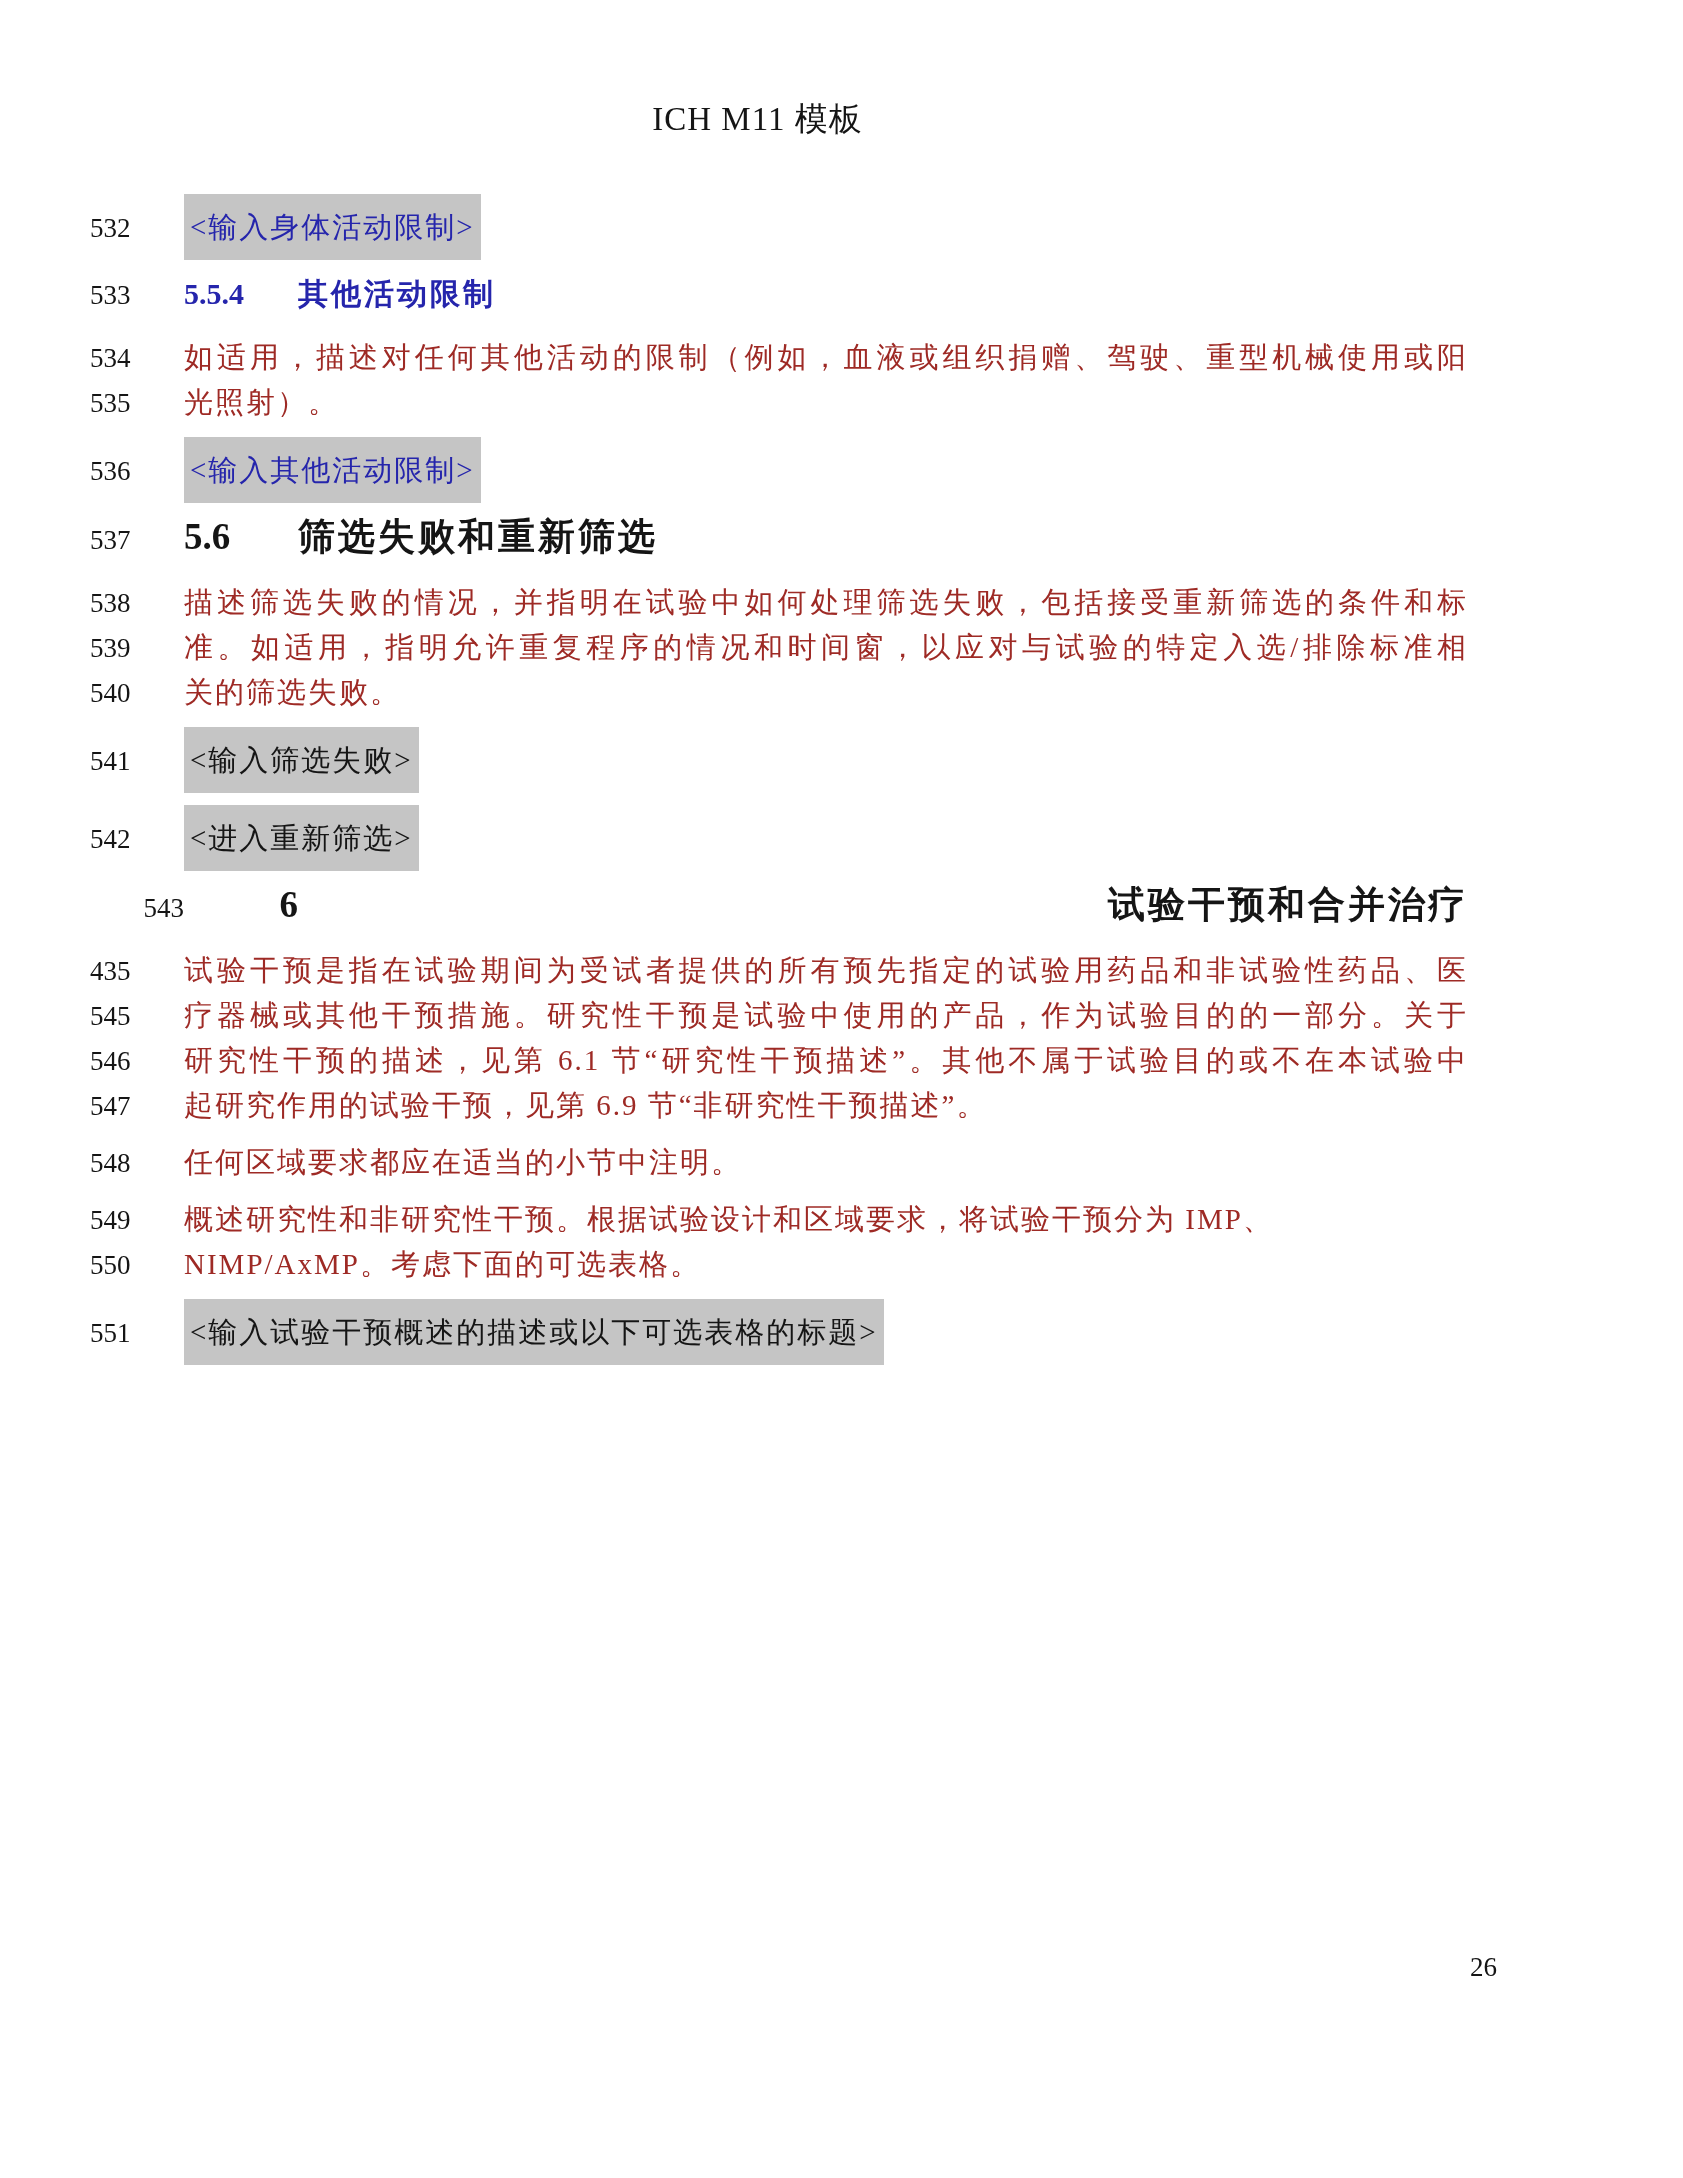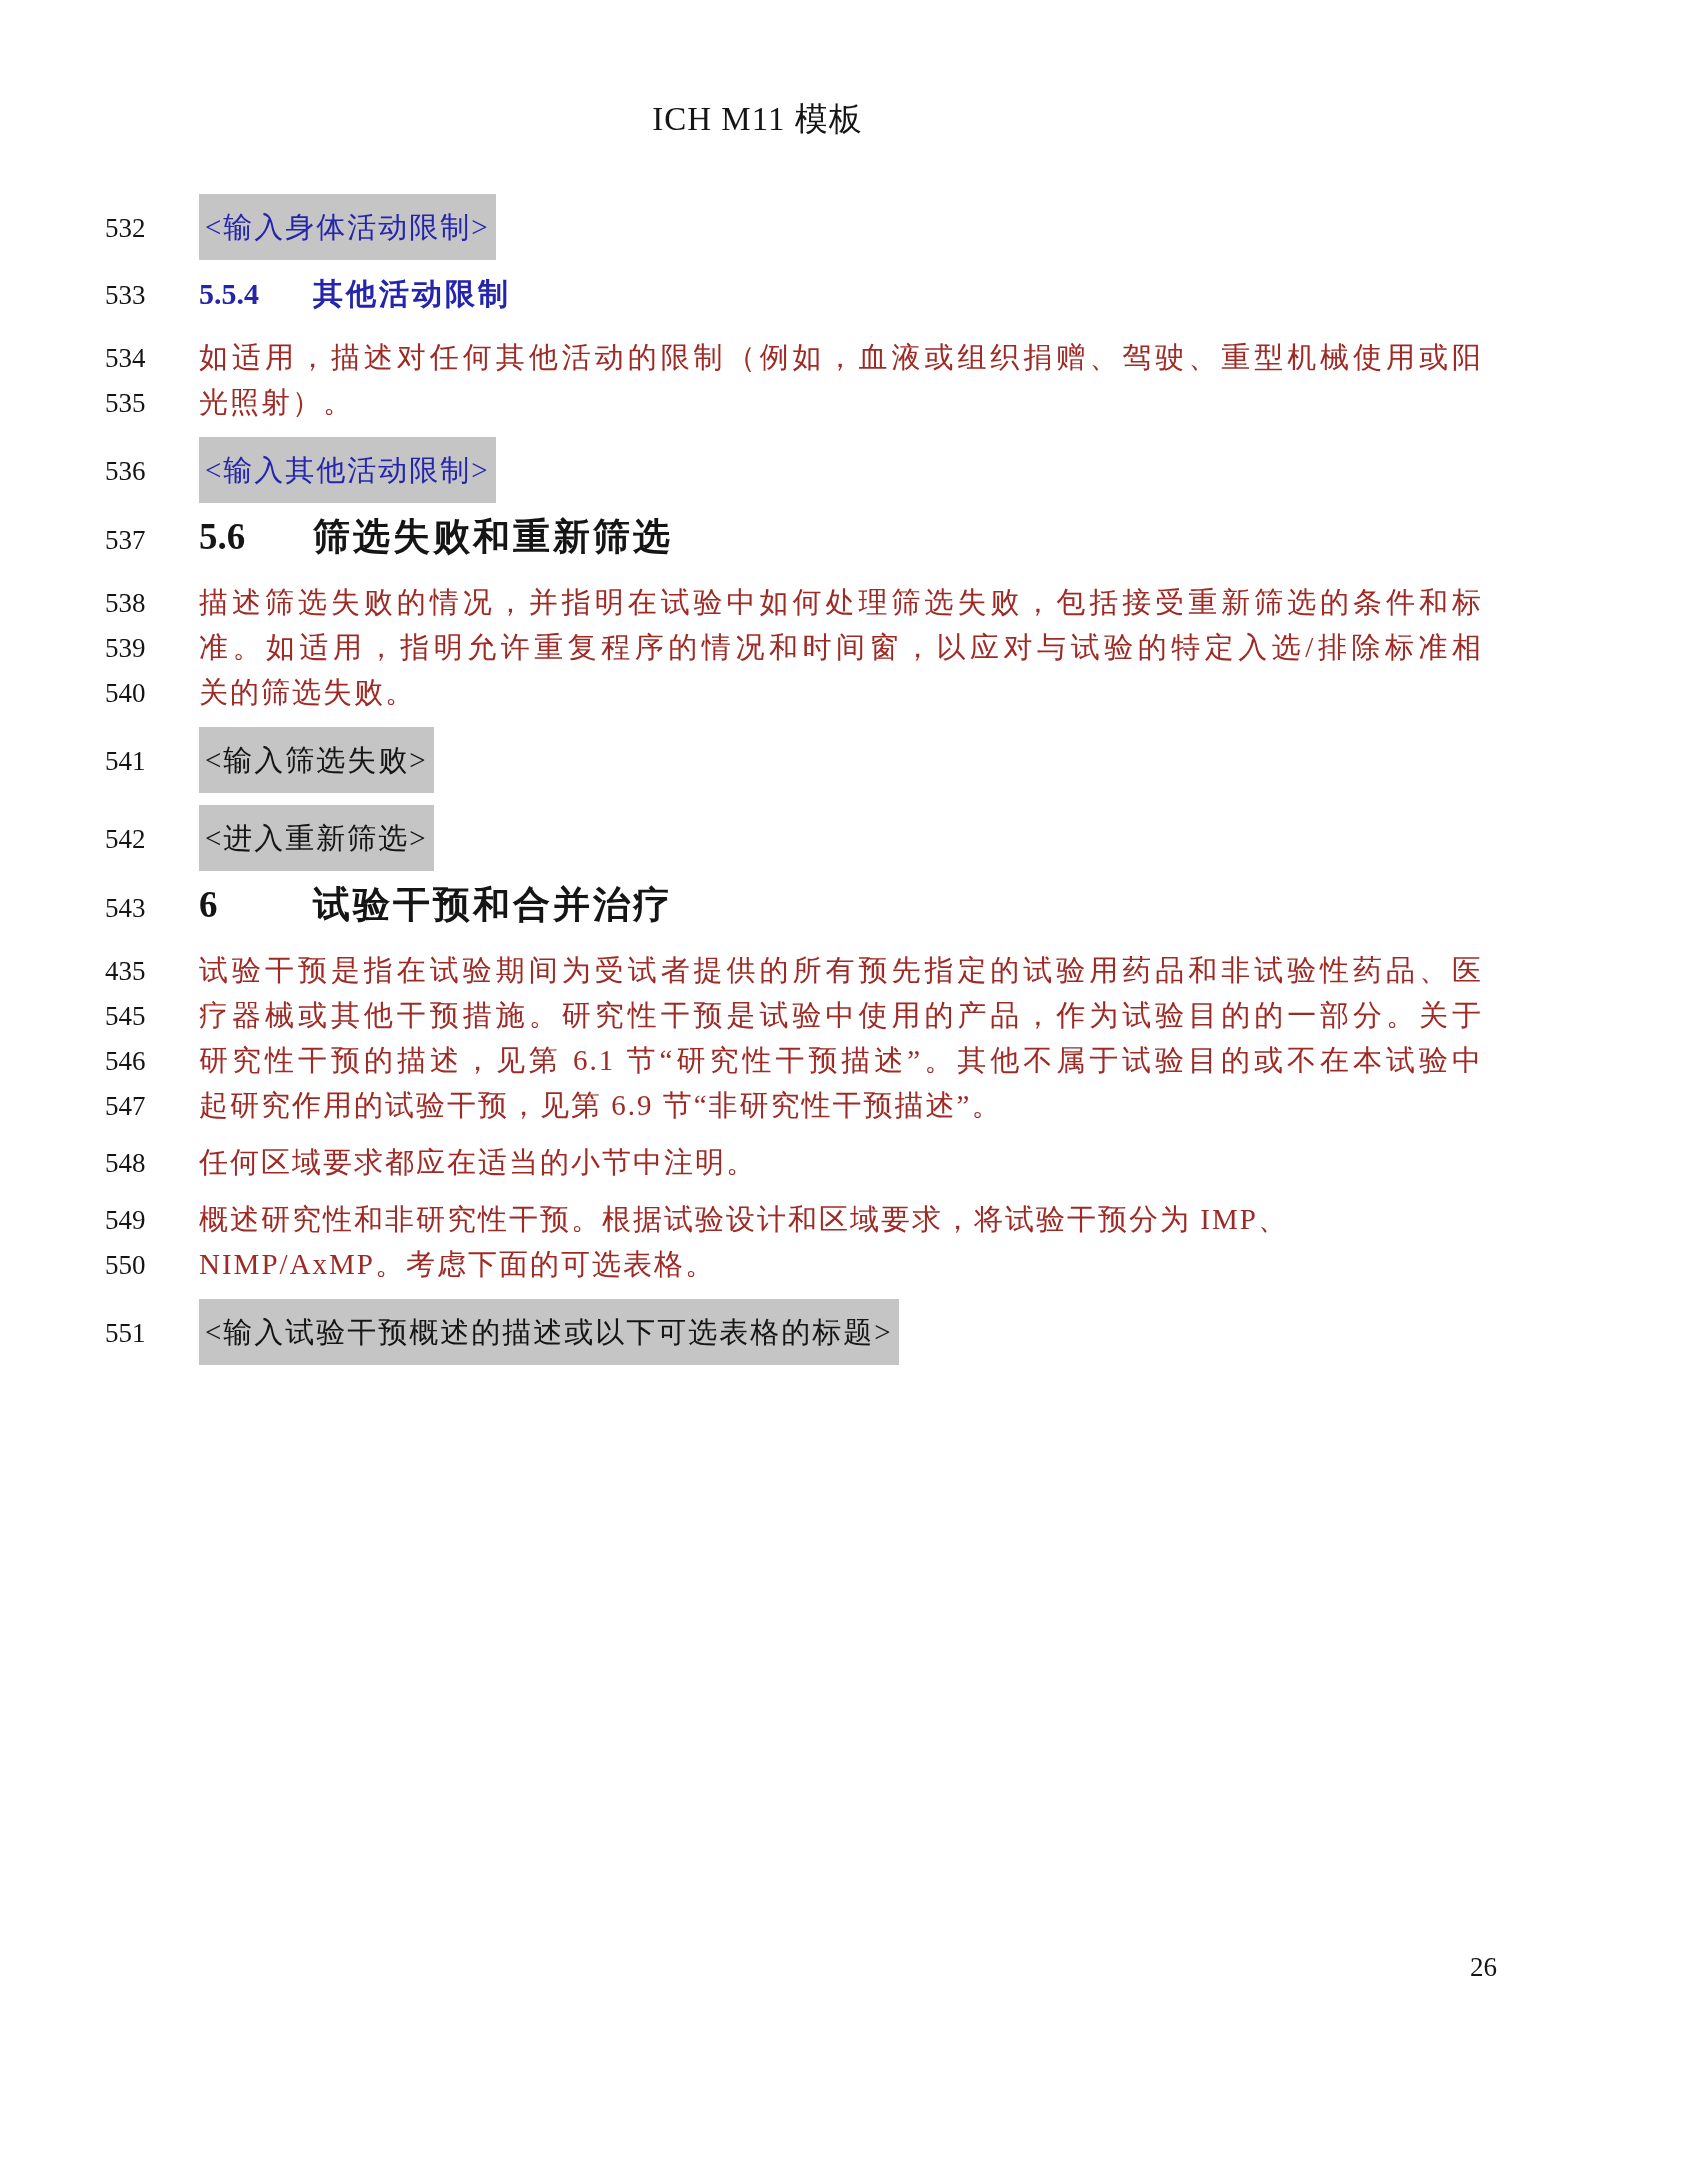--- a/index.html
+++ b/index.html
@@ -14,35 +14,35 @@
     width:1515px;height:2178px;
     background:#fff;
     font-family:"Liberation Serif","DejaVu Serif",serif;
     overflow:hidden;
   }
   .header{
     position:absolute;top:97px;left:0;width:100%;
     text-align:center;font-size:33px;color:var(--ink);letter-spacing:1px;
   }
   .doc{
-    position:absolute;top:194px;left:105px;width:1378px;
+    position:absolute;top:194px;left:90px;width:1378px;
   }
   .block{margin-bottom:12px;}
   .row{display:flex;align-items:baseline;line-height:44px;}
   .lnum{flex:0 0 94px;font-size:27px;color:var(--ink);}
   .ltext{flex:1;font-size:29px;color:var(--red);letter-spacing:2px;}
   .ltext.justify{text-align:justify;text-align-last:justify;text-justify:inter-character;}
   .heading .hnum{flex:0 0 114px;font-weight:bold;}
   .heading .htitle{flex:1;font-weight:bold;letter-spacing:3px;}
   .heading.level-3 .hnum,.heading.level-3 .htitle{font-size:30px;color:var(--blue);}
   .heading.level-2 .hnum,.heading.level-2 .htitle,
   .heading.level-1 .hnum,.heading.level-1 .htitle{font-size:37px;color:var(--ink);}
   .heading{margin-bottom:18px;}
   .heading.level-2{margin-top:6px;}
-  .heading.level-1{}
+  .heading.level-1{text-align:right;}
   .ph{
     display:inline-block;background:var(--hl);
     font-size:29px;letter-spacing:2px;padding:12px 6px;line-height:42px;
   }
   .ph.blue{color:var(--blue);}
   .ph.black{color:var(--ink);}
   .page-num{
     position:absolute;left:1438px;top:1952px;
     font-size:27px;color:var(--ink);margin-left:32px;
   }

